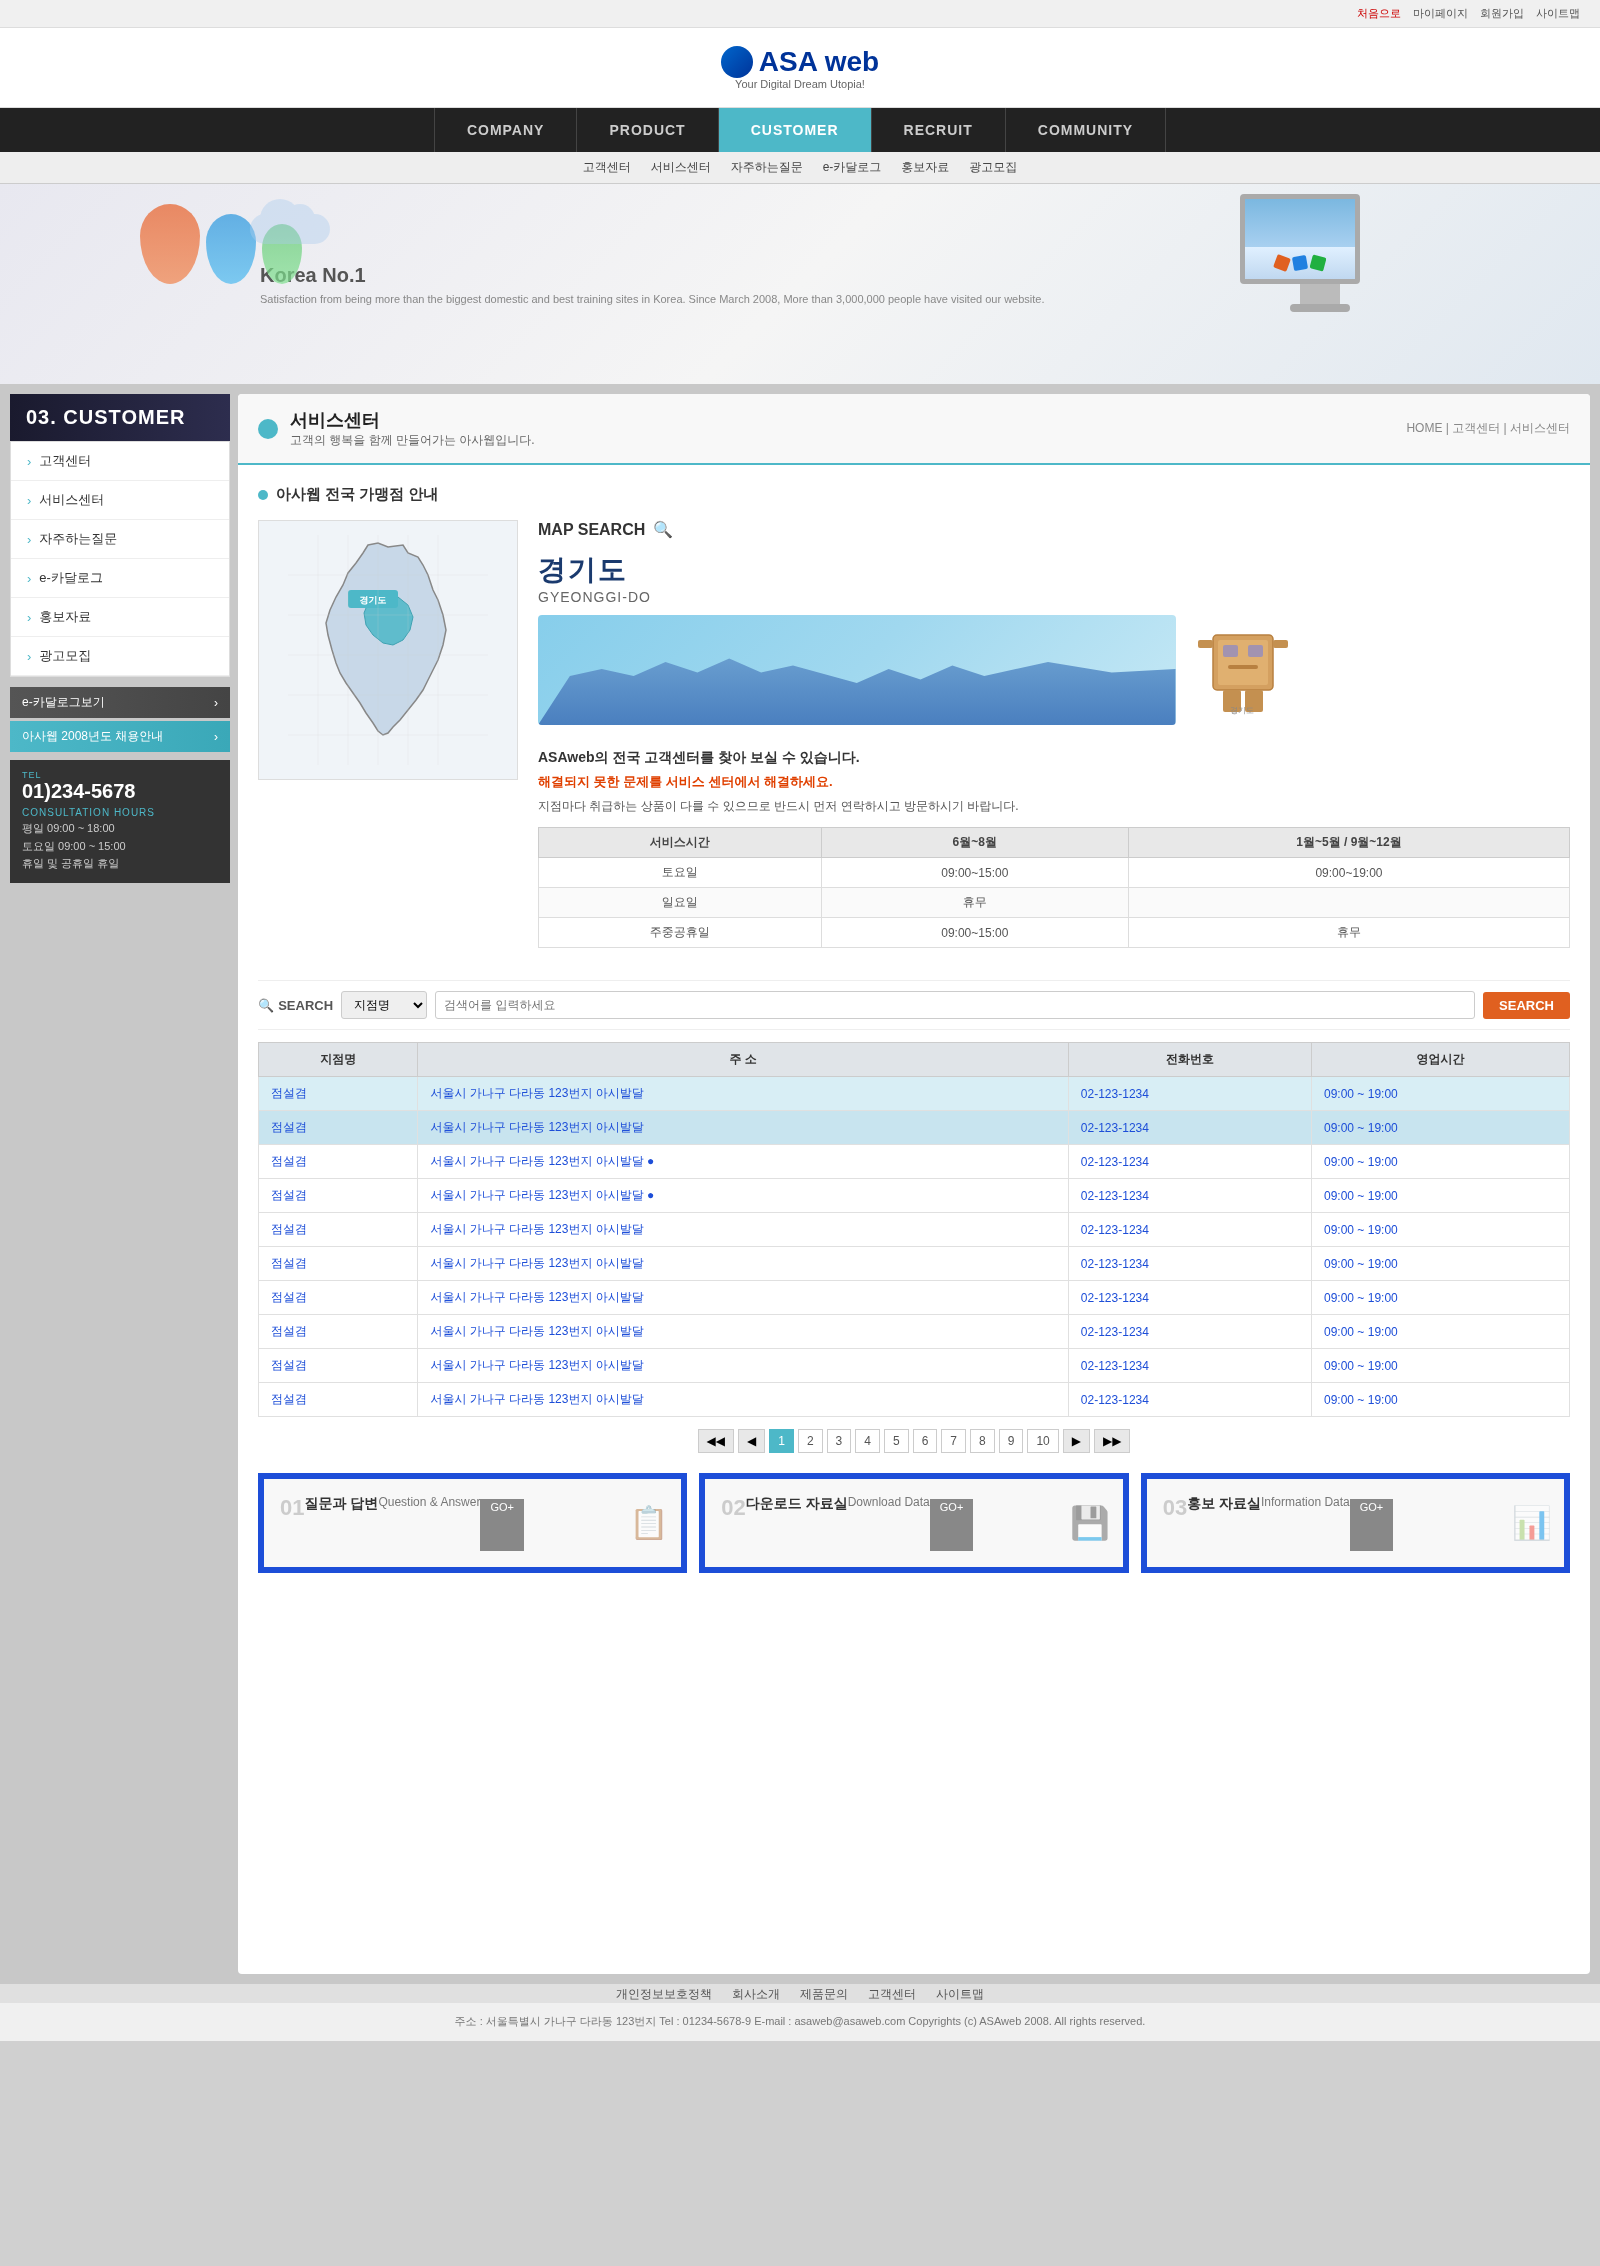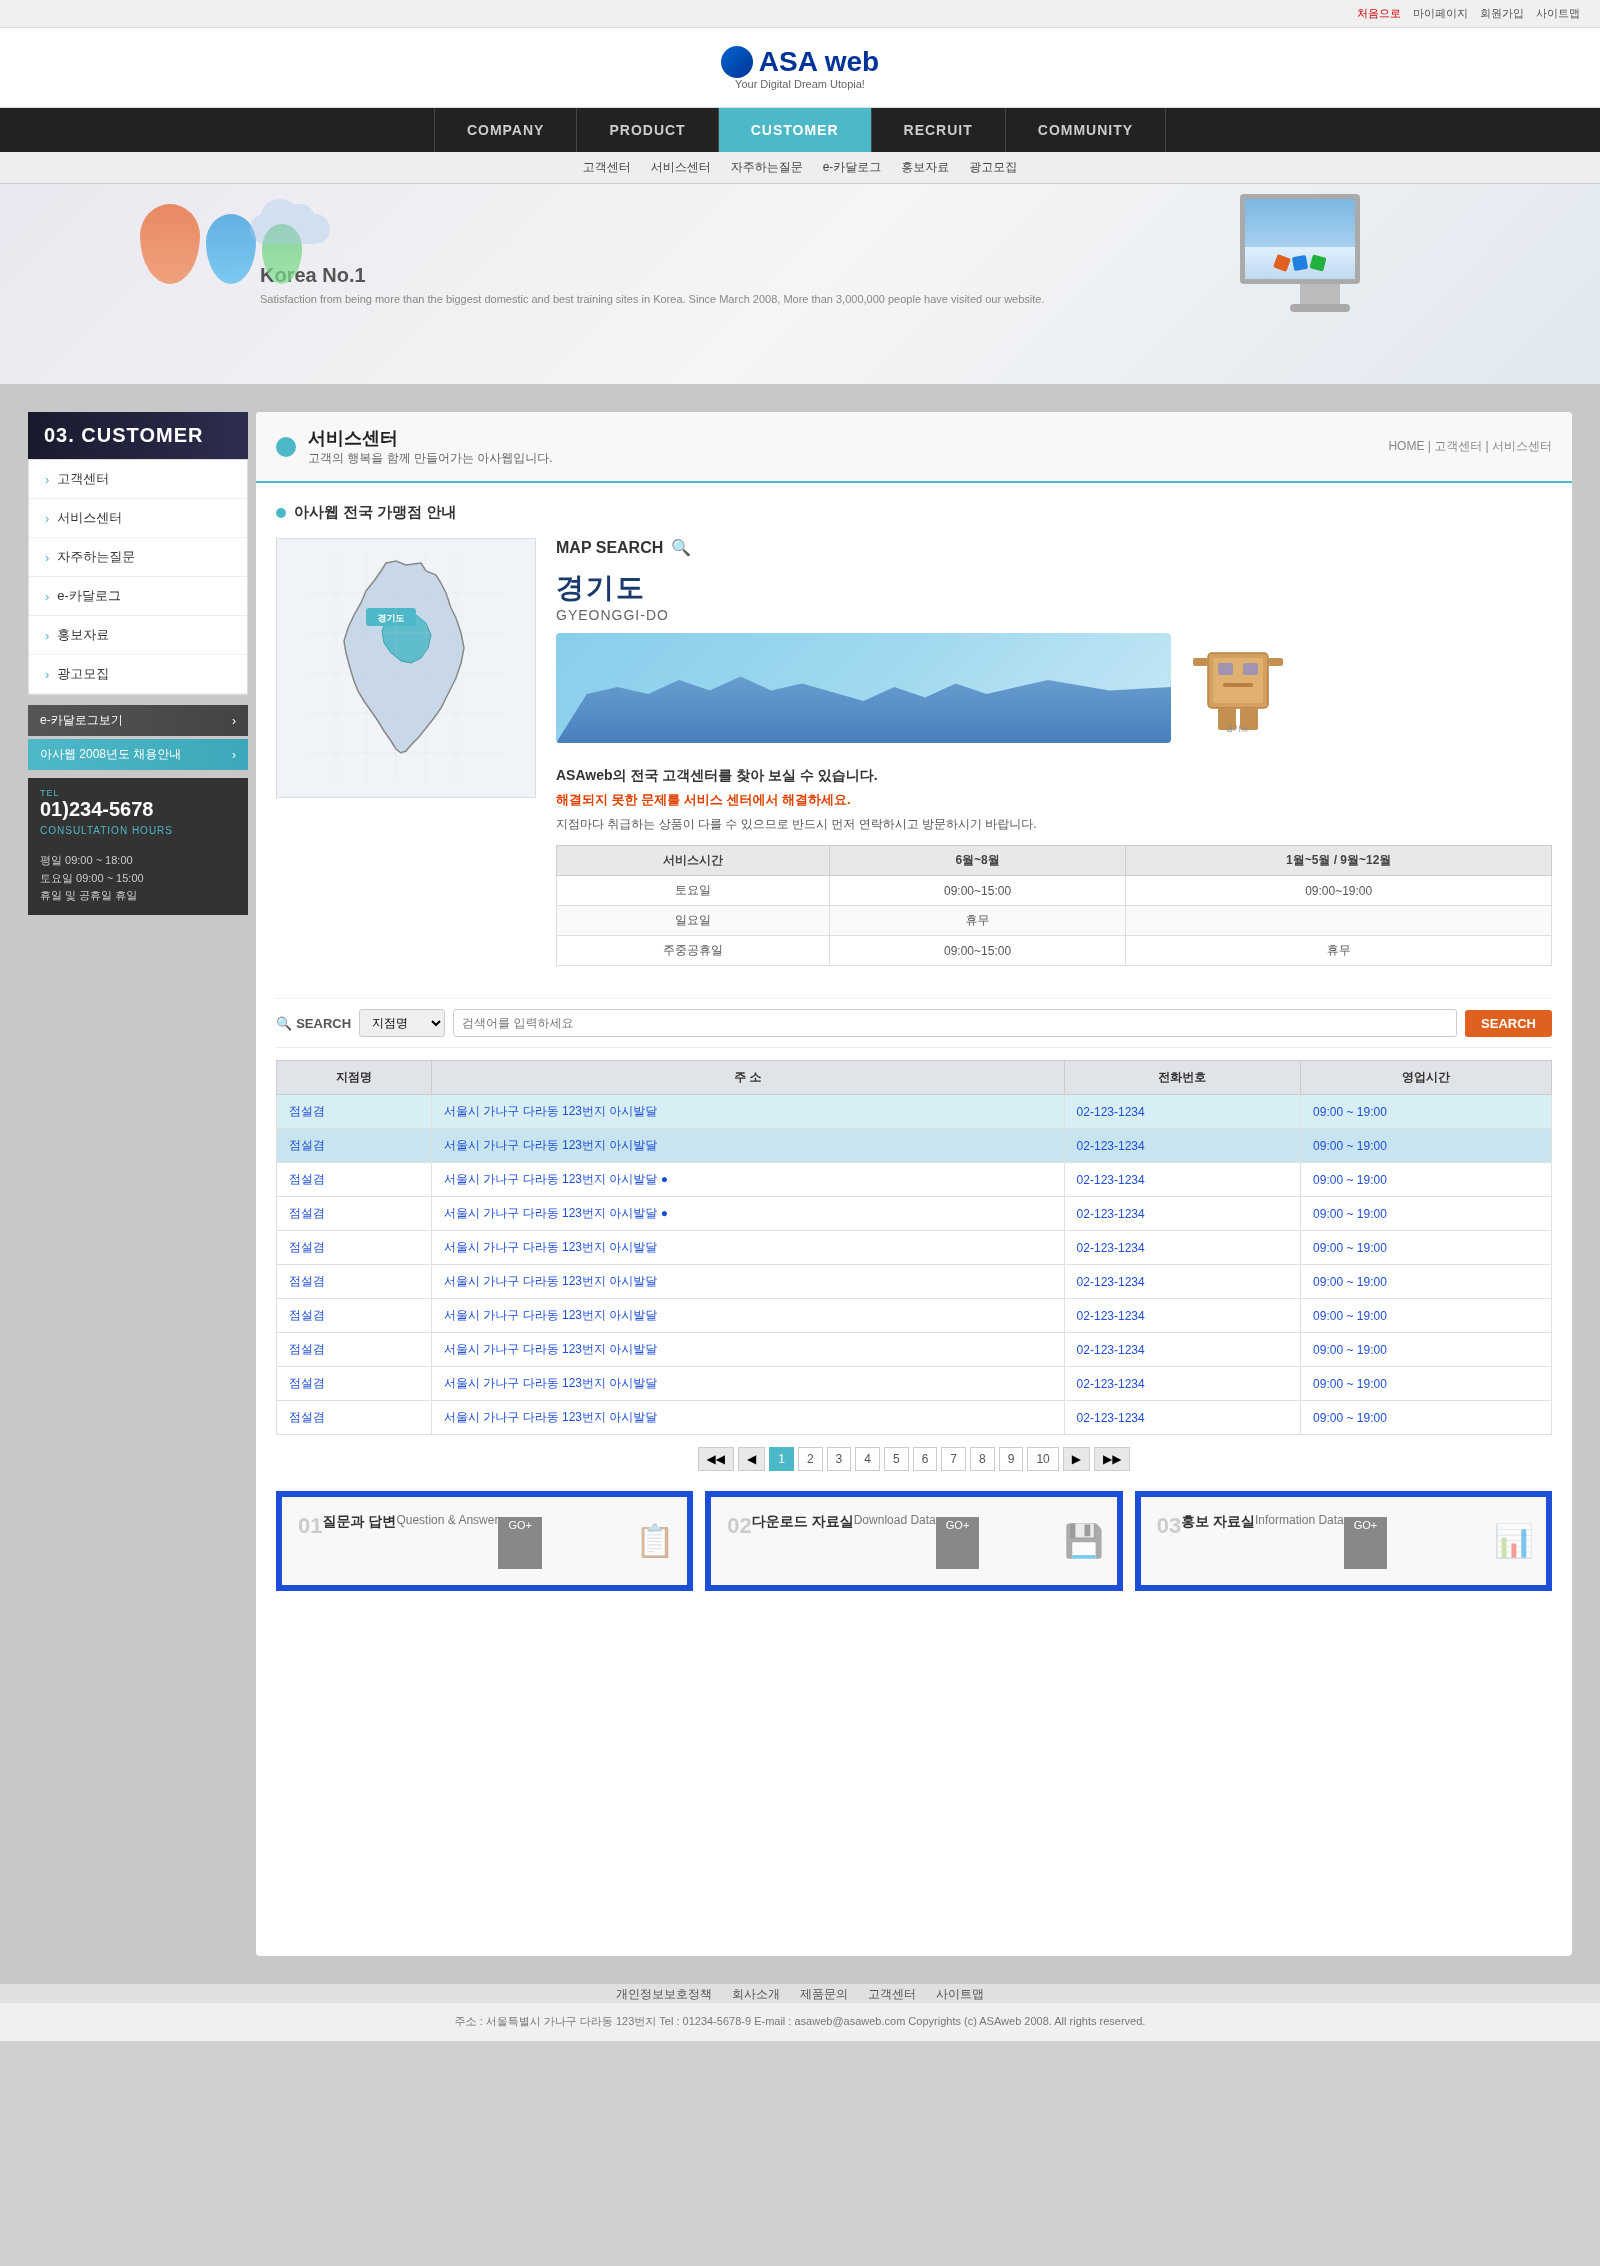--- a/index.html
+++ b/index.html
@@ -32,36 +32,36 @@
     .hero { background: linear-gradient(135deg, #e8e8f0 0%, #f5f5f5 50%, #e0e8f0 100%); height: 200px; position: relative; overflow: hidden; display: flex; align-items: center; padding: 0 220px; }
     .hero-text h1 { font-size: 42px; font-weight: 900; color: #222; line-height: 1.1; }
     .hero-text h2 { font-size: 20px; color: #555; }
     .hero-text p { font-size: 11px; color: #888; margin-top: 6px; }
     .hero-monitor { position: absolute; right: 200px; top: 10px; width: 160px; height: 140px; }
     .monitor-screen { width: 120px; height: 90px; background: #fff; border: 6px solid #ccc; border-radius: 4px; position: relative; }
     .monitor-stand { width: 40px; height: 20px; background: #bbb; margin: 0 auto; }
     .monitor-base { width: 60px; height: 8px; background: #aaa; border-radius: 4px; margin: 0 auto; }
 
     
-    .main-layout { display: flex; background: #c8c8c8; min-height: 1600px; padding: 28px; gap: 8px; }
+    .main-layout { display: flex; background: #c8c8c8; min-height: 1600px; padding: 10px; gap: 8px; }
 
     
     .sidebar { width: 220px; flex-shrink: 0; }
     .sidebar-title { background: linear-gradient(90deg, #1a1a2e, #2d2d4e); color: #fff; padding: 12px 16px; font-size: 20px; font-weight: bold; letter-spacing: 1px; }
     .sidebar-menu { background: #fff; border: 1px solid #ddd; }
     .sidebar-menu-item { padding: 10px 16px; font-size: 13px; color: #333; border-bottom: 1px solid #eee; cursor: pointer; display: flex; align-items: center; }
     .sidebar-menu-item::before { content: '›'; margin-right: 8px; color: #4db8c8; }
     .sidebar-links { margin-top: 10px; }
     .sidebar-link-btn { background: linear-gradient(90deg, #555, #444); color: #fff; padding: 7px 12px; font-size: 12px; margin-bottom: 3px; display: flex; align-items: center; justify-content: space-between; cursor: pointer; }
     .sidebar-link-btn:last-child { background: linear-gradient(90deg, #4db8c8, #3aa8b8); }
     .sidebar-phone { background: #333; color: #fff; padding: 10px 12px; margin-top: 8px; }
     .phone-label { font-size: 9px; color: #4db8c8; text-transform: uppercase; letter-spacing: 1px; }
     .phone-number { font-size: 20px; font-weight: bold; color: #fff; }
     .phone-hours-label { font-size: 10px; color: #4db8c8; letter-spacing: 1px; text-transform: uppercase; margin-top: 4px; }
-    .phone-hours { font-size: 11px; color: #ccc; margin-top: 16px; line-height: 1.6; }
+    .phone-hours { font-size: 11px; color: #ccc; margin-top: 2px; line-height: 1.6; }
 
     
     .content { flex: 1; background: #fff; border-radius: 4px; overflow: hidden; }
     .content-header { background: #f8f8f8; padding: 14px 20px; display: flex; align-items: center; justify-content: space-between; border-bottom: 2px solid #4db8c8; }
     .content-title { font-size: 18px; font-weight: bold; color: #222; display: flex; align-items: center; gap: 8px; }
     .content-title-icon { width: 20px; height: 20px; background: #4db8c8; border-radius: 50%; display: inline-block; }
     .content-desc { font-size: 12px; color: #666; }
     .breadcrumb { font-size: 12px; color: #888; }
 
     .content-body { padding: 20px; }

